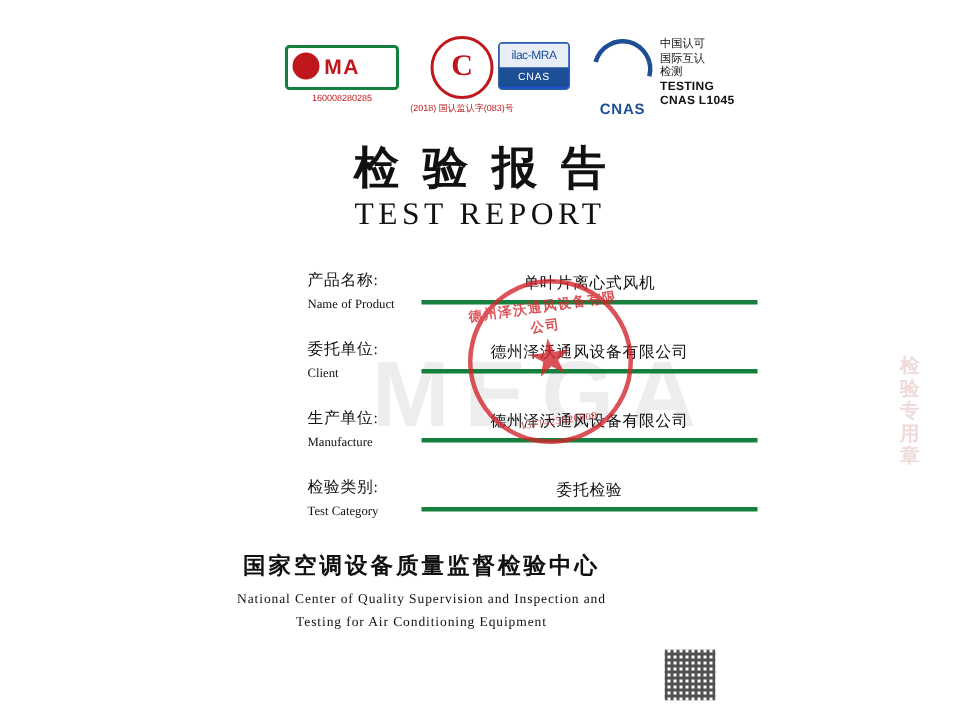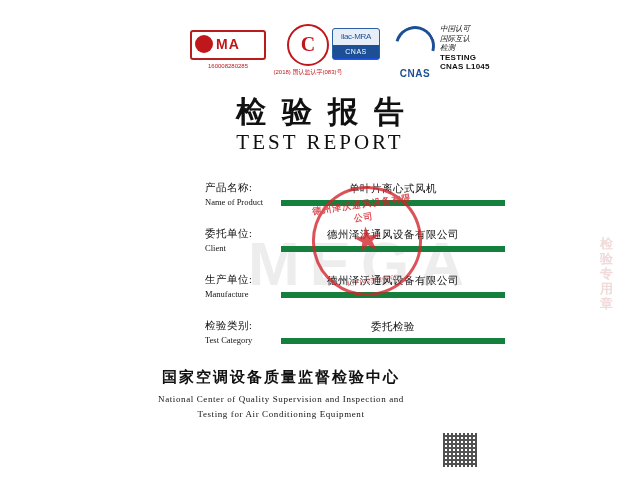--- a/index.html
+++ b/index.html
@@ -33,21 +33,21 @@
     position: absolute;
     text-align: center;
   }
 
   
   .logo-cma { left: 186px; top: 20px; width: 84px; }
   .cma-badge {
     width: 72px;
     height: 26px;
     margin: 0 auto;
-    border: 2px solid #b91c1c;
+    border: 2px solid #15803d;
     border-radius: 3px;
     color: #c0171c;
     font-family: "Liberation Sans", sans-serif;
     font-weight: bold;
     font-size: 14px;
     line-height: 24px;
     letter-spacing: 1px;
     position: relative;
     background: #fff;
   }
@@ -148,21 +148,21 @@
   
   .logo-cntext {
     left: 440px;
     top: 14px;
     width: 120px;
     text-align: left;
     font-family: "Liberation Sans", sans-serif;
     color: #111;
     line-height: 9.5px;
   }
-  .logo-cntext .ln { font-size: 7.5px; font-style: italic; }
+  .logo-cntext .ln { font-size: 7.5px; }
   .logo-cntext .en { font-size: 8px; font-weight: bold; letter-spacing: 0.2px; }
   .logo-cntext .code { font-size: 8px; font-weight: bold; letter-spacing: 0.2px; }
 
   
   .title-cn {
     position: absolute;
     top: 92px;
     left: 0;
     width: 640px;
     text-align: center;
@@ -233,21 +233,21 @@
     position: absolute;
     left: 76px;
     top: 0;
     width: 224px;
     text-align: center;
     font-family: "Liberation Serif", serif;
     font-size: 10.5px;
     color: #111;
     letter-spacing: 0.5px;
     padding-bottom: 4px;
-    border-bottom: 6px solid #15803d;
+    border-bottom: 3px solid #15803d;
   }
 
   
   .footer {
     position: absolute;
     top: 368px;
     left: 0;
     width: 562px;
     text-align: center;
   }

